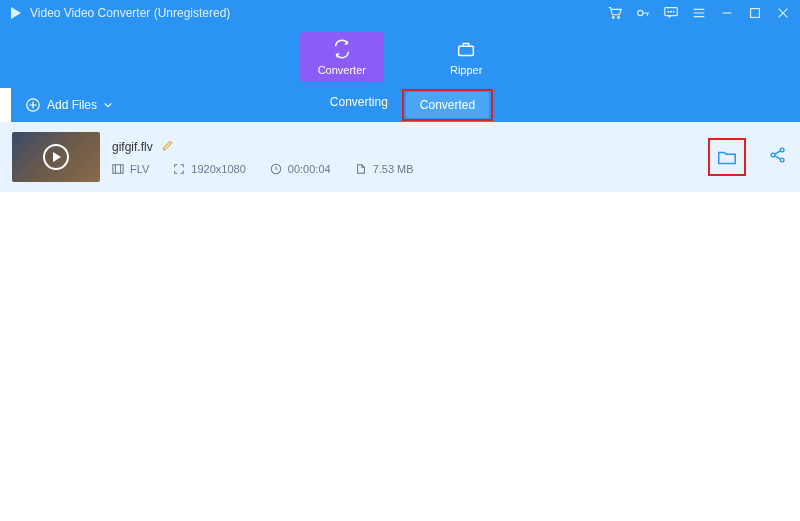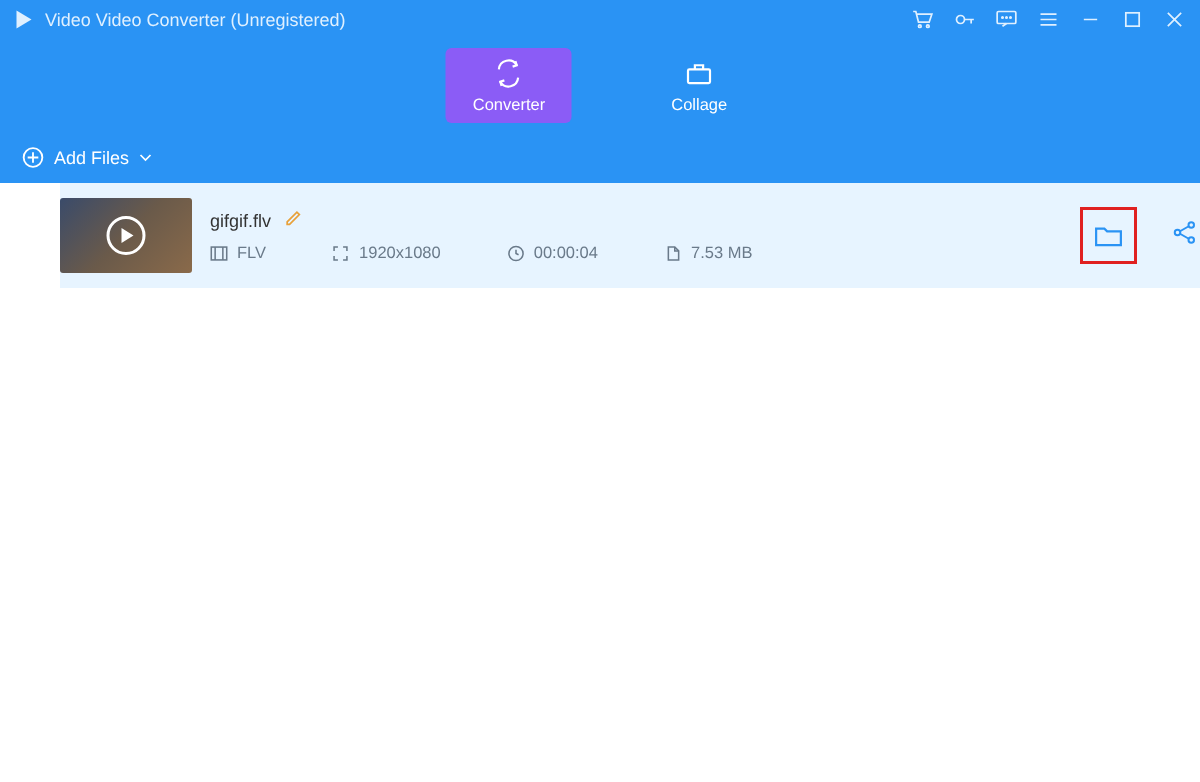--- a/index.html
+++ b/index.html
@@ -23,53 +23,53 @@
   .mainnav .item {
     display: flex; flex-direction: column; align-items: center; gap: 4px;
     font-size: 11px; cursor: pointer; padding: 6px 18px; border-radius: 4px;
   }
   .mainnav .item.active { background: #8b5cf6; justify-content: center; }
   .mainnav .item .icn { width: 22px; height: 22px; display: flex; align-items: center; justify-content: center; }
   .mainnav svg { stroke: #fff; fill: none; }
 
   .subnav {
     height: 34px; background: #2a93f4; display: flex; align-items: center;
-    color: #fff; font-size: 12px; padding: 0 14px;
+    color: #fff; font-size: 12px; padding: 0 14px; margin-left: 11px;
   }
   .subnav .addfiles { display: flex; align-items: center; gap: 6px; cursor: pointer; }
   .subnav .addfiles svg { stroke: #fff; fill: none; }
   .subnav .center { flex: 1; display: flex; justify-content: center; gap: 0; }
   .subnav .tab { padding: 6px 14px; cursor: pointer; }
   .subnav .tab.active { background: #4aa6f7; border-radius: 3px; }
 
   .red-box { border: 2px solid #e02020; }
   .red-box-converted { padding: 1px 2px; }
 
   .content { background: #fff; height: calc(521px - 26px - 62px - 34px); }
 
   .file-row {
     background: #e7f4ff; display: flex; align-items: center;
-    padding: 10px 0; gap: 12px; margin-left: 40px;
+    padding: 10px 12px; gap: 12px;
   }
   .thumb {
     width: 88px; height: 50px; background: linear-gradient(135deg,#3a4b6a,#6a5a4a,#8a6a4a);
     position: relative; border-radius: 2px; display:flex; align-items:center; justify-content:center;
   }
   .thumb .play {
     width: 26px; height: 26px; border: 2px solid #fff; border-radius: 50%;
     display: flex; align-items: center; justify-content: center;
   }
   .thumb .play::after {
     content: ""; width: 0; height: 0; border-left: 8px solid #fff;
     border-top: 5px solid transparent; border-bottom: 5px solid transparent; margin-left: 2px;
   }
   .file-info { flex: 1; display: flex; flex-direction: column; gap: 8px; }
   .file-name-row { display: flex; align-items: center; gap: 8px; font-size: 12px; color: #333; }
   .file-name-row .edit svg { stroke: #e8a13a; fill: none; }
-  .meta-row { display: flex; gap: 44px; font-size: 11px; color: #6a7a8a; align-items: center; }
+  .meta-row { display: flex; gap: 24px; font-size: 11px; color: #6a7a8a; align-items: center; }
   .meta-item { display: flex; align-items: center; gap: 6px; }
   .meta-item svg { stroke: #6a7a8a; fill: none; }
   .row-actions { display: flex; align-items: center; gap: 22px; }
   .folder-btn {
     width: 30px; height: 30px; display: flex; align-items: center; justify-content: center; cursor: pointer;
   }
   .folder-red { padding: 2px; }
   .share-btn svg, .folder-btn svg { stroke: #2a93f4; fill: none; }
 </style>
 </head>
@@ -139,35 +139,45 @@
       </span>
     <span>Converter</span>
   </div>
   <div class="item">
     <span class="icn">
         <svg viewBox="0 0 24 24" width="22" height="22" stroke-width="1.6">
           <rect x="4" y="9" width="16" height="10" rx="1"></rect>
           <path d="M9 9V6h6v3"></path>
         </svg>
       </span>
-    <span>Collage</span>
+    <span>Ripper</span>
   </div>
 </div>
 
 <div class="subnav">
   <div class="addfiles">
     <svg viewBox="0 0 18 18" width="16" height="16" stroke-width="1.4">
         <circle cx="9" cy="9" r="7"></circle>
         <path d="M9 5v8M5 9h8"></path>
       </svg>
     <span>Add Files</span>
     <svg viewBox="0 0 12 12" width="10" height="10">
         <path d="M2 4l4 4 4-4" stroke="#fff" stroke-width="1.4" fill="none"></path>
       </svg>
   </div>
+  <div class="center">
+    <div class="tab">
+      <span>Converting</span>
+    </div>
+    <div class="red-box red-box-converted">
+      <div class="tab active">
+        <span>Converted</span>
+      </div>
+    </div>
+  </div>
   <div style="width:90px"></div>
 </div>
 
 <div class="content">
   <div class="file-row">
     <div class="thumb">
       <div class="play"></div>
     </div>
     <div class="file-info">
       <div class="file-name-row">

